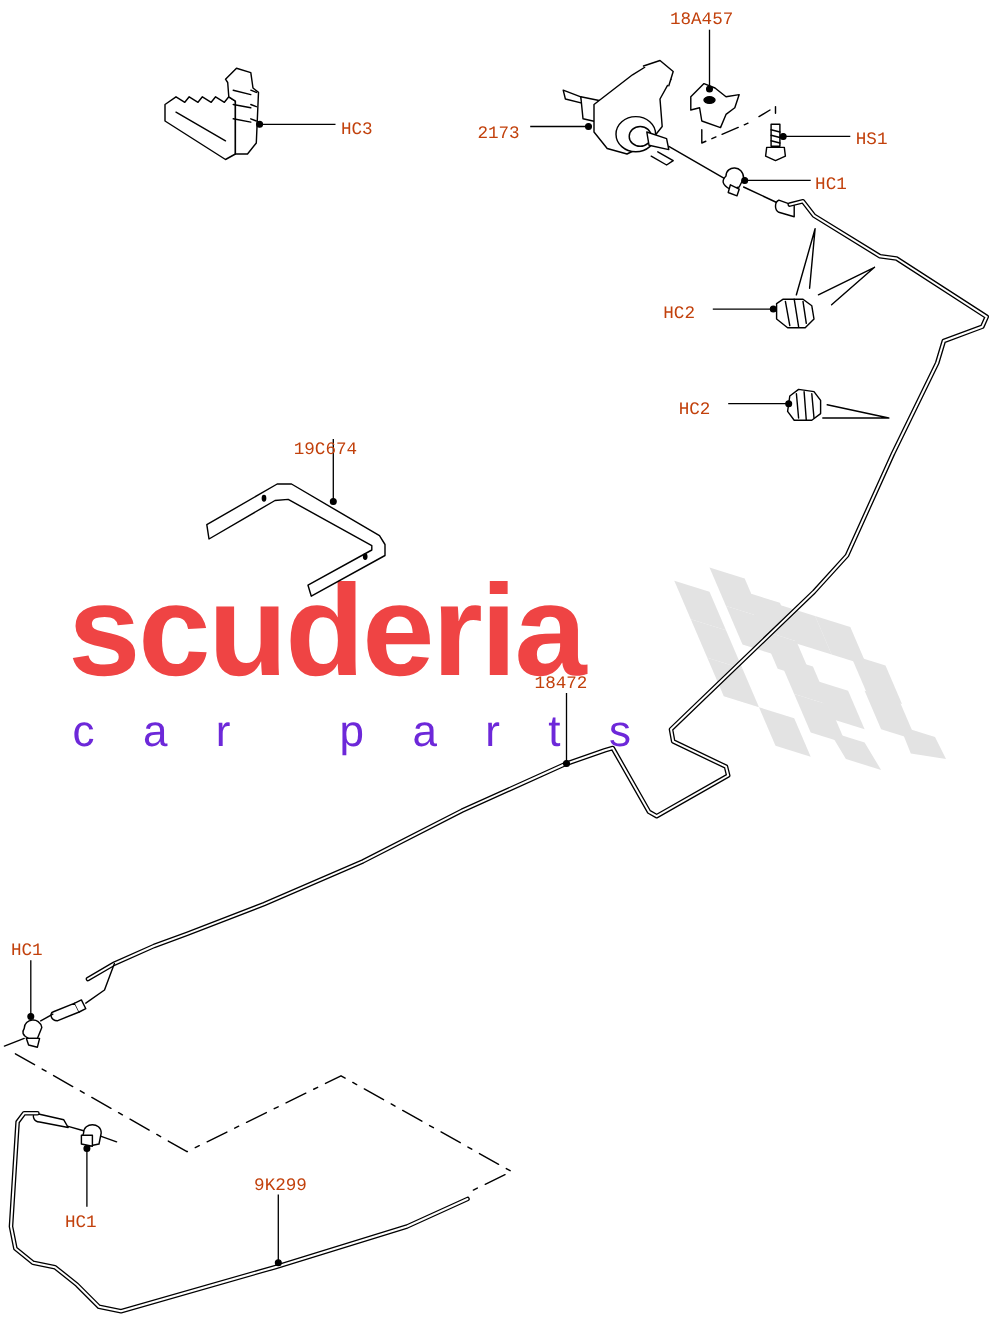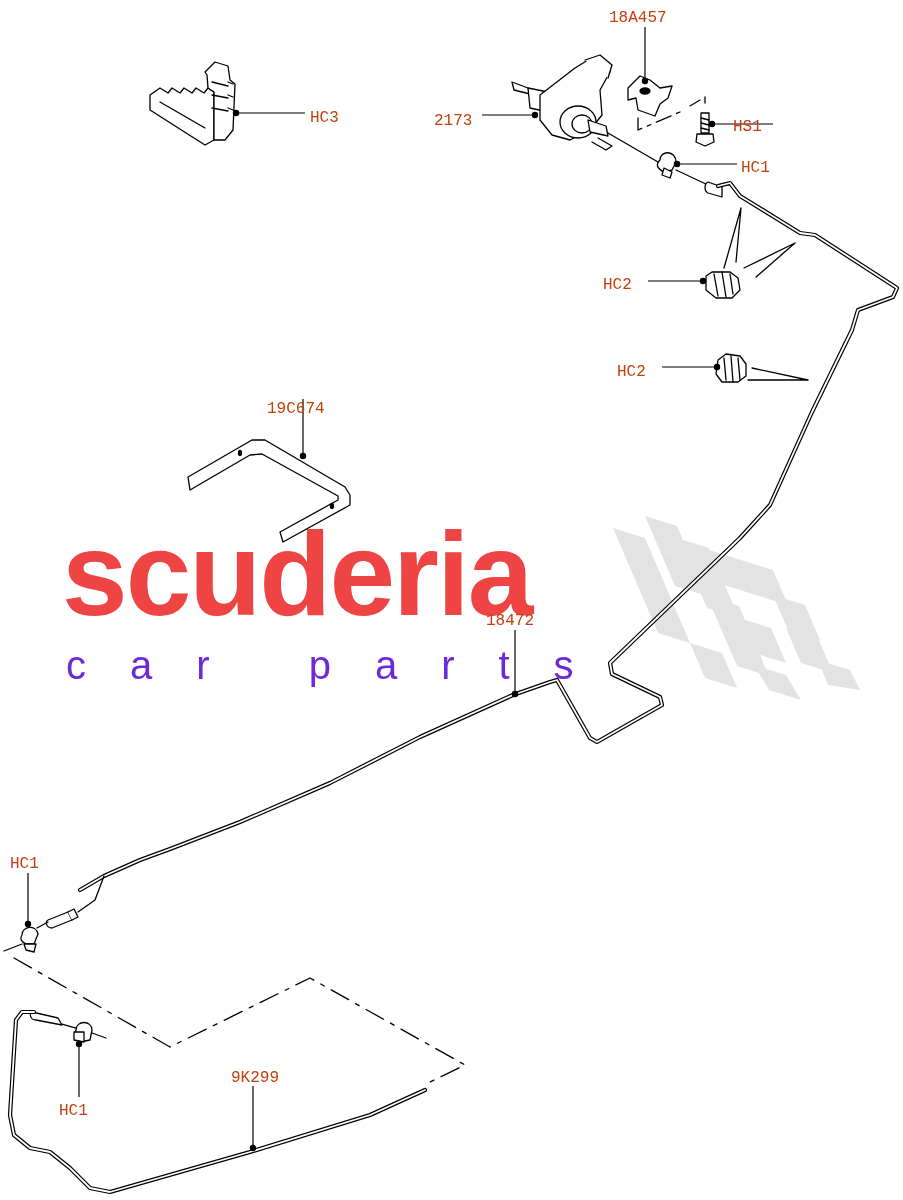--- a/index.html
+++ b/index.html
@@ -163,21 +163,21 @@
     <line x1="79" y1="1044" x2="79" y2="1097"></line>
       <circle cx="79" cy="1044" r="2.6"></circle>
     <line x1="253" y1="1086" x2="253" y2="1147"></line>
       <circle cx="253" cy="1148" r="2.6"></circle>
   </g>
 </svg>
 
 <div class="callout" style="left:310px;top:110px;text-align:right;">HC3</div>
 <div class="callout" style="left:609px;top:10px;">18A457</div>
 <div class="callout" style="left:434px;top:113px;">2173</div>
-<div class="callout" style="left:733px;top:119px;">HS1</div>
+<div class="callout" style="left:778px;top:119px;">HS1</div>
 <div class="callout" style="left:741px;top:160px;">HC1</div>
 <div class="callout" style="left:603px;top:277px;">HC2</div>
 <div class="callout" style="left:617px;top:364px;">HC2</div>
 <div class="callout" style="left:267px;top:401px;">19C674</div>
 <div class="callout" style="left:486px;top:613px;">18472</div>
 <div class="callout" style="left:10px;top:856px;">HC1</div>
 <div class="callout" style="left:59px;top:1103px;">HC1</div>
 <div class="callout" style="left:231px;top:1070px;">9K299</div>
 
 </body></html>

